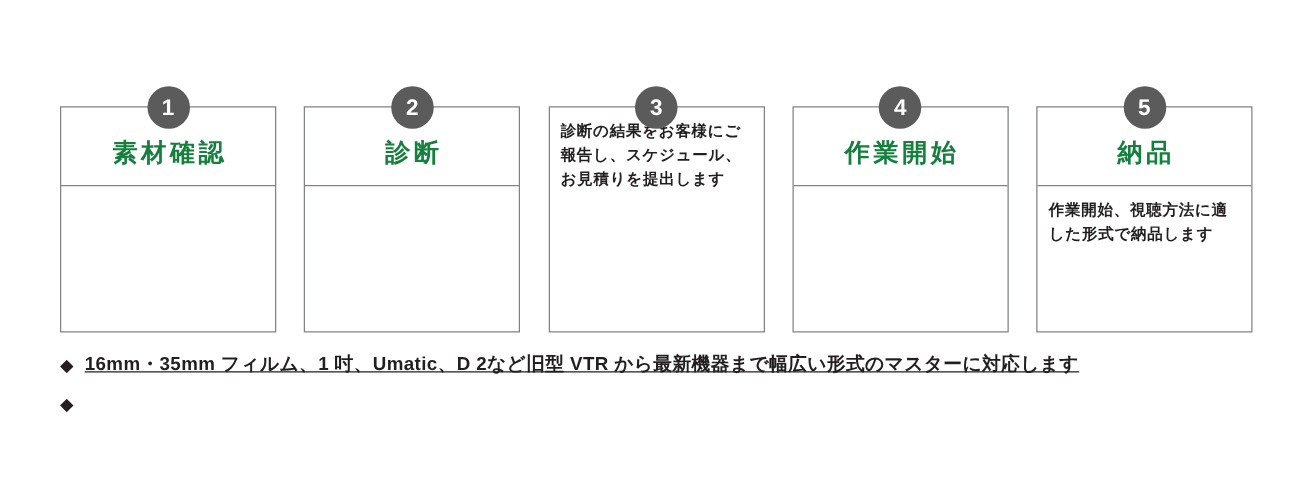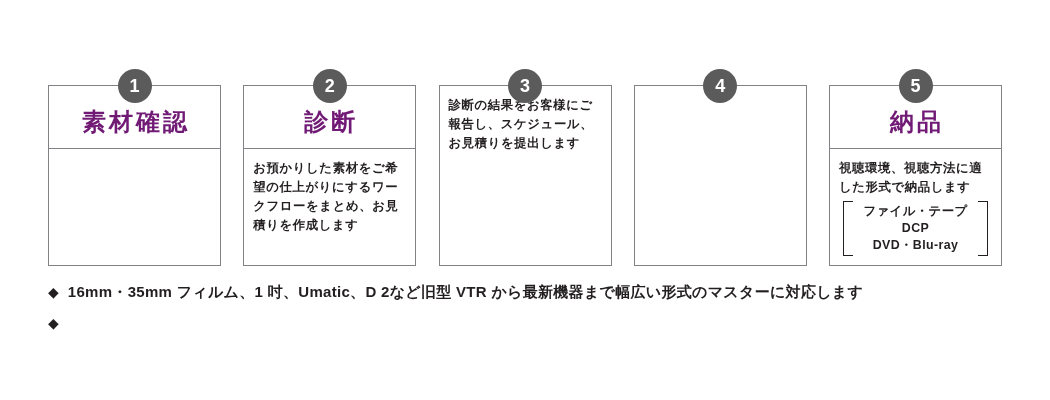--- a/index.html
+++ b/index.html
@@ -60,25 +60,25 @@
     height: 63px;
     box-sizing: border-box;
     border-bottom: 1px solid #808285;
     display: flex;
     align-items: center;
     justify-content: center;
     padding-top: 10px;
   }
 
   .step-title {
-    font-size: 24px;
+    font-size: 20px;
     font-weight: bold;
     letter-spacing: 3px;
     text-indent: 3px;
-    color: #701a75;
+    color: #15803d;
     white-space: nowrap;
   }
 
   .step-body {
     flex: 1 1 auto;
     padding: 10px 9px 8px 9px;
     box-sizing: border-box;
   }
 
   .step-desc {
@@ -142,69 +142,63 @@
     margin-right: 9px;
     flex: 0 0 auto;
   }
   .note-text {
     font-size: 15px;
     font-weight: bold;
     line-height: 22px;
     letter-spacing: 0.3px;
     color: #231f20;
     white-space: nowrap;
+    text-decoration: underline;
   }
 </style>
 </head>
 <body>
 
 <div class="steps-row">
 
   <div class="step-card">
     <div class="step-badge">1</div>
     <div class="step-title-zone">
       <div class="step-title">素材確認</div>
     </div>
   </div>
 
   <div class="step-card">
     <div class="step-badge">2</div>
     <div class="step-title-zone">
       <div class="step-title">診断</div>
     </div>
-    <div class="step-body">
-      <p class="step-desc">お預かりした素材をご希望の仕上がりにするワークフローをまとめ、お見積りを作成します</p>
-    </div>
   </div>
 
   <div class="step-card">
     <div class="step-badge">3</div>
     <div class="step-body">
       <p class="step-desc">診断の結果をお客様にご報告し、スケジュール、お見積りを提出します</p>
     </div>
   </div>
 
   <div class="step-card">
     <div class="step-badge">4</div>
+    <div class="step-title-zone">
+      <div class="step-title">作業開始</div>
+    </div>
   </div>
 
   <div class="step-card">
     <div class="step-badge">5</div>
     <div class="step-title-zone">
       <div class="step-title">納品</div>
     </div>
     <div class="step-body">
-      <p class="step-desc">視聴環境、視聴方法に適した形式で納品します</p>
-      <div class="bracket-box">
-        <span class="bracket left"></span>
-        <span class="bracket right"></span>
-        <div class="bracket-line">ファイル・テープ</div>
-        <div class="bracket-line">DCP</div>
-        <div class="bracket-line">DVD・Blu-ray</div>
-      </div>
+      <p class="step-desc">作業開始、視聴方法に適した形式で納品します</p>
     </div>
   </div>
 
 </div>
 
 <div class="notes">
   <div class="note-line">
     <span class="note-diamond">◆</span>
     <span class="note-text">16mm・35mm フィルム、1 吋、Umatic、D 2など旧型 VTR から最新機器まで幅広い形式のマスターに対応します</span>
   </div>

